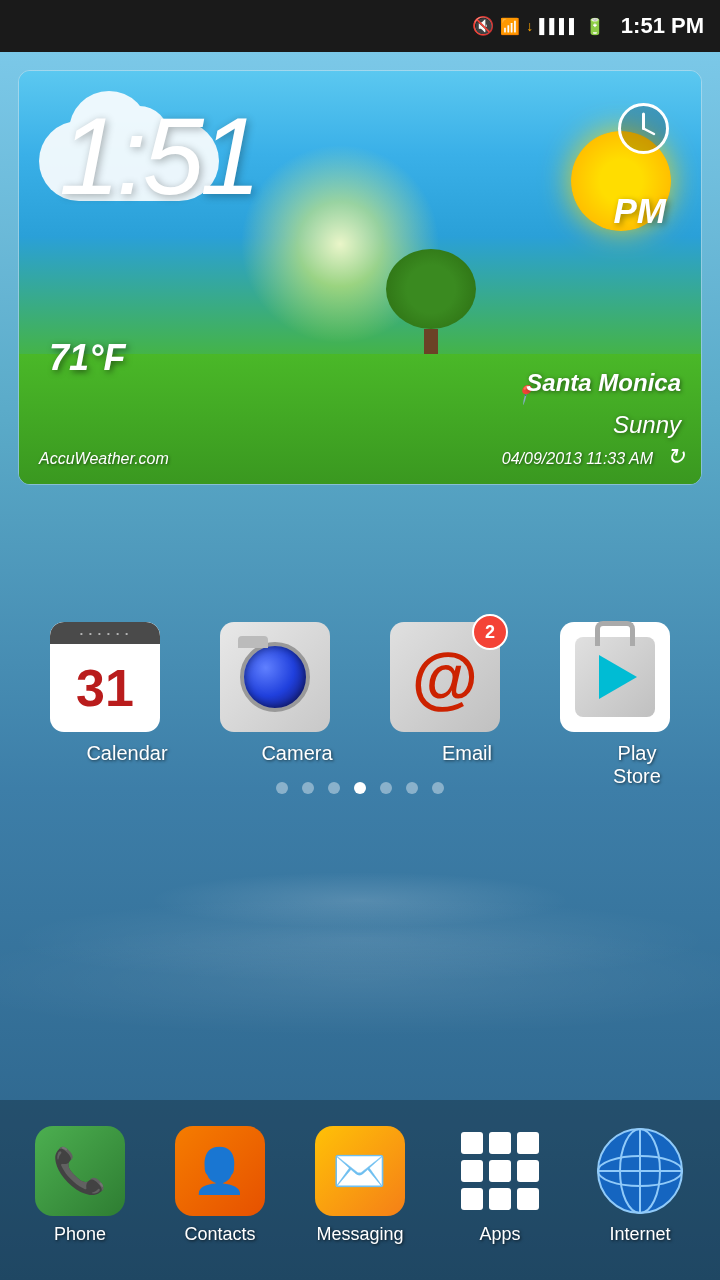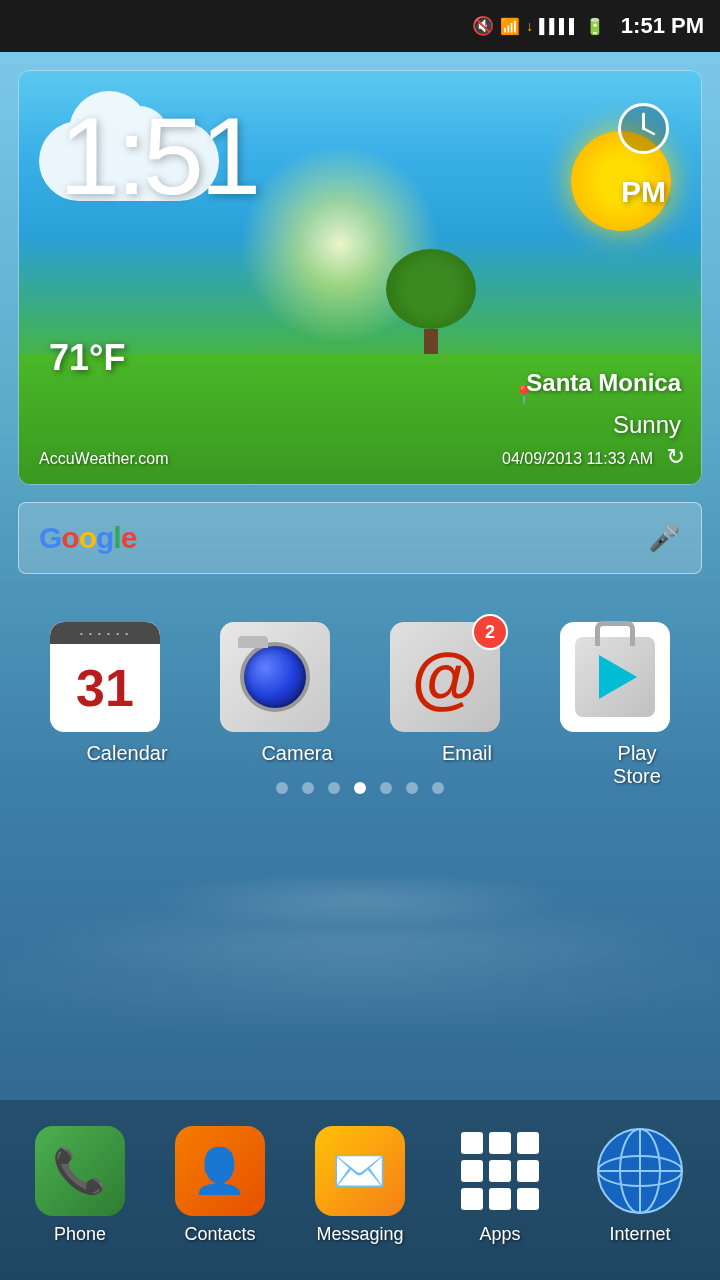--- a/index.html
+++ b/index.html
@@ -68,20 +68,21 @@
       border-radius: 12px;
       overflow: hidden;
       border: 1px solid rgba(255,255,255,0.3);
     }
 
     .weather-bg {
       width: 100%;
       height: 100%;
       background: linear-gradient(180deg, #5bc8f0 0%, #3ab0e8 20%, #2aa0d8 40%, #4ab828 75%, #3a9820 100%);
       position: relative;
+      font-style: italic;
     }
 
     
     .weather-sun-rays {
       position: absolute;
       bottom: 140px;
       left: 50%;
       transform: translateX(-60%);
       width: 200px;
       height: 200px;
@@ -551,24 +552,24 @@
 
     
     .clock-svg {
       width: 55px;
       height: 55px;
     }
 
     
     .weather-ampm-text {
       position: absolute;
-      top: 104px;
+      top: 120px;
       right: 35px;
       color: white;
-      font-size: 30px;
+      font-size: 35px;
       font-weight: bold;
       text-shadow: 2px 2px 6px rgba(0,0,0,0.4);
     }
   </style>
 </head>
 <body>
 
 <div id="status-bar">
   <div class="status-icons">
 
@@ -623,26 +624,20 @@
 
         <div class="weather-accuweather">AccuWeather.com</div>
 
         <div class="weather-updated">04/09/2013 11:33 AM</div>
 
         <div class="weather-refresh">↻</div>
       </div>
     </div>
   </div>
 
-  <div id="google-search">
-    <div class="google-logo">
-      <span class="g-blue">G</span><span class="g-red">o</span><span class="g-yellow">o</span><span class="g-blue">g</span><span class="g-green">l</span><span class="g-red">e</span>
-    </div>
-    <div class="google-mic">🎤</div>
-  </div>
 
   <div id="app-icons">
 
     <div class="app-item">
       <div class="app-icon-wrapper">
         <div class="calendar-icon">
           <div class="cal-header"></div>
           <div class="cal-body">31</div>
         </div>
       </div>

